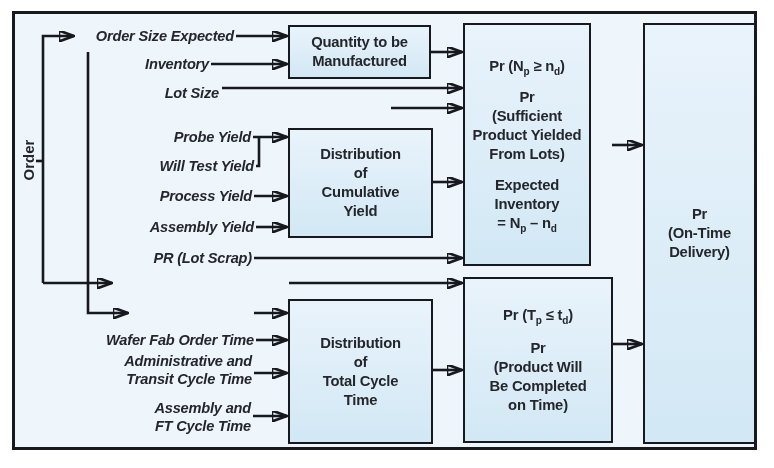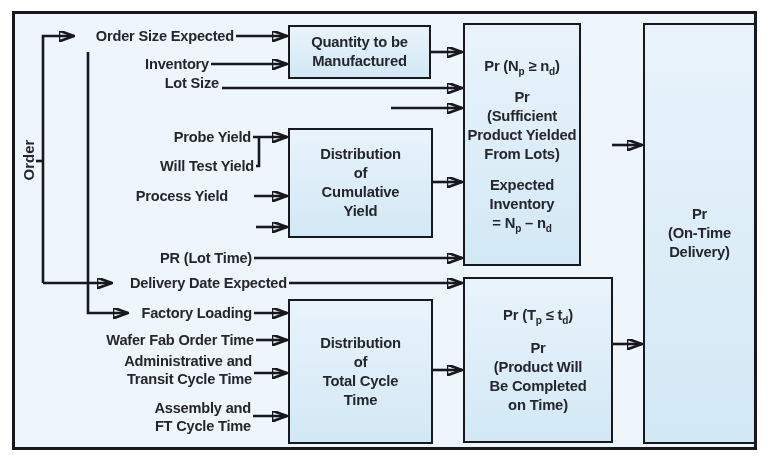--- a/index.html
+++ b/index.html
@@ -12,40 +12,40 @@
   }
   .frame{
     position:absolute; left:12px; top:11px; width:745px; height:439px;
     border:3px solid var(--line,#17191e);
     background:var(--frame-fill,#eef5fb); box-sizing:border-box;
   }
   svg.wires{position:absolute; left:0; top:0; width:774px; height:468px;}
   svg.wires path{stroke:var(--line,#17191e); stroke-width:2.6; fill:none;}
   .lbl{
     position:absolute; font-size:14.6px; line-height:18px; letter-spacing:-0.2px;
-    text-align:right; white-space:nowrap;
+    text-align:right; white-space:nowrap;font-style:italic;
   }
   .lbl.two{white-space:pre-line;}
   .order-lbl{
     position:absolute; left:6px; top:151px; width:46px; height:18px;
     font-size:15px; line-height:18px; text-align:center;
     transform:rotate(-90deg); transform-origin:center; white-space:nowrap;
   }
   .box{
     position:absolute; box-sizing:border-box;
     border:2.5px solid var(--line,#17191e);
     background:linear-gradient(180deg,var(--box-fill-top,#e9f3fb),var(--box-fill-bottom,#d2e8f5));
     display:flex; flex-direction:column; align-items:center; justify-content:center;
     text-align:center; font-size:14.8px; line-height:19px; letter-spacing:-0.2px;
   }
   .box .multiline{white-space:pre-line;}
   .box.quantity{left:288px; top:25px; width:143px; height:54px;}
   .box.dist-yield{left:288px; top:128px; width:145px; height:110px;}
   .box.dist-cycle{left:288px; top:299px; width:145px; height:145px;}
-  .box.prob-inventory{left:463px; top:23px; width:118px; height:243px; gap:12px;}
+  .box.prob-inventory{left:463px; top:23px; width:128px; height:243px; gap:12px;}
   .box.prob-time{left:463px; top:277px; width:150px; height:166px; gap:14px;}
   .box.prob-delivery{left:643px; top:23px; width:113px; height:421px;}
   sub{font-size:0.68em; line-height:0;}
 </style>
 </head>
 <body>
 
 <div class="stage">
 
   <div class="frame"></div>
@@ -78,27 +78,26 @@
     <path d="M432,182 L462,182" marker-end="url(#ah)"></path>
     <path d="M432,370 L462,370" marker-end="url(#ah)"></path>
     <path d="M612,145 L642,145" marker-end="url(#ah)"></path>
     <path d="M612,344 L642,344" marker-end="url(#ah)"></path>
   </svg>
 
   <div class="order-lbl">Order</div>
 
   <div class="lbl" style="right:540px; top:27px;">Order Size Expected</div>
   <div class="lbl" style="right:565px; top:55px;">Inventory</div>
-  <div class="lbl" style="right:555px; top:74px;">Lot Size</div>
+  <div class="lbl" style="right:555px; top:84px;">Lot Size</div>
   <div class="lbl" style="right:523px; top:128px;">Probe Yield</div>
   <div class="lbl" style="right:520px; top:157px;">Will Test Yield</div>
-  <div class="lbl" style="right:546px; top:187px;">Process Yield</div>
-  <div class="lbl" style="right:522px; top:249px;">PR (Lot Time)</div>
-  <div class="lbl" style="right:487px; top:274px;">Delivery Date Expected</div>
-  <div class="lbl" style="right:522px; top:304px;">Factory Loading</div>
+  <div class="lbl" style="right:522px; top:187px;">Process Yield</div>
+  <div class="lbl" style="right:520px; top:218px;">Assembly Yield</div>
+  <div class="lbl" style="right:522px; top:249px;">PR (Lot Scrap)</div>
   <div class="lbl" style="right:520px; top:331px;">Wafer Fab Order Time</div>
   <div class="lbl two" style="right:522px; top:352px;">Administrative and
 Transit Cycle Time</div>
   <div class="lbl two" style="right:523px; top:399px;">Assembly and
 FT Cycle Time</div>
 
   <div class="box quantity">
     <div class="multiline">Quantity to be
 Manufactured</div>
   </div>

